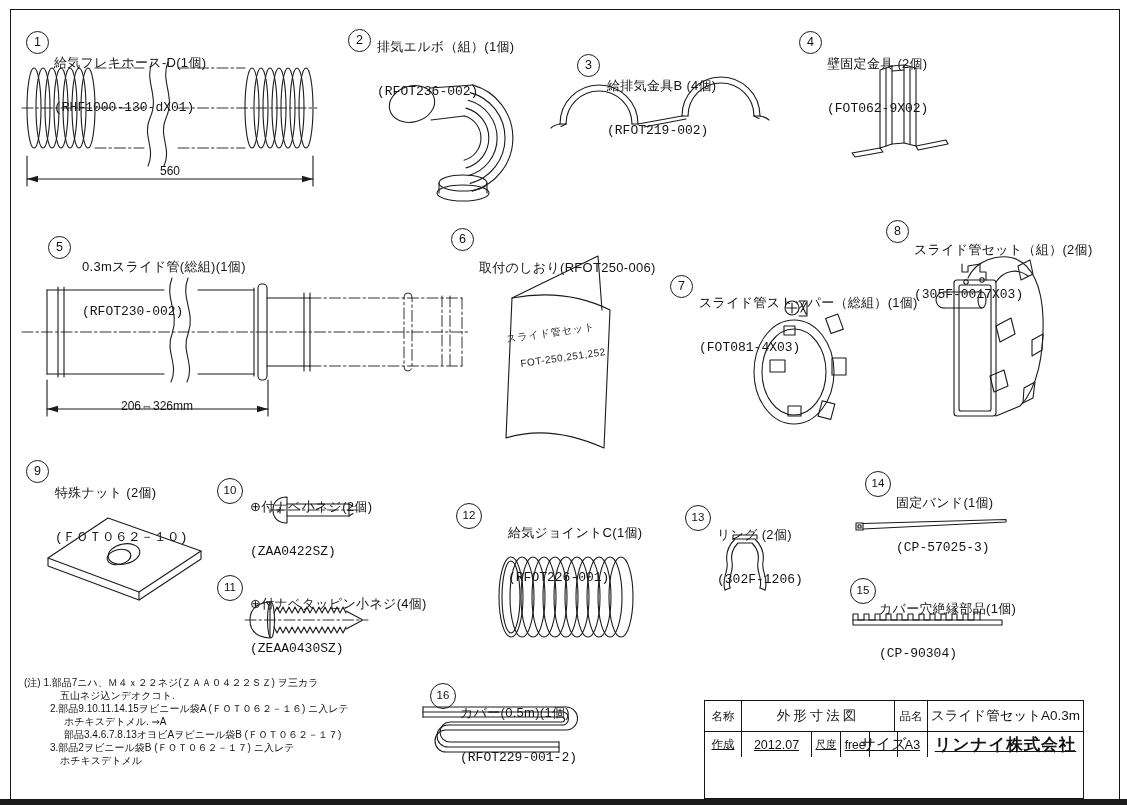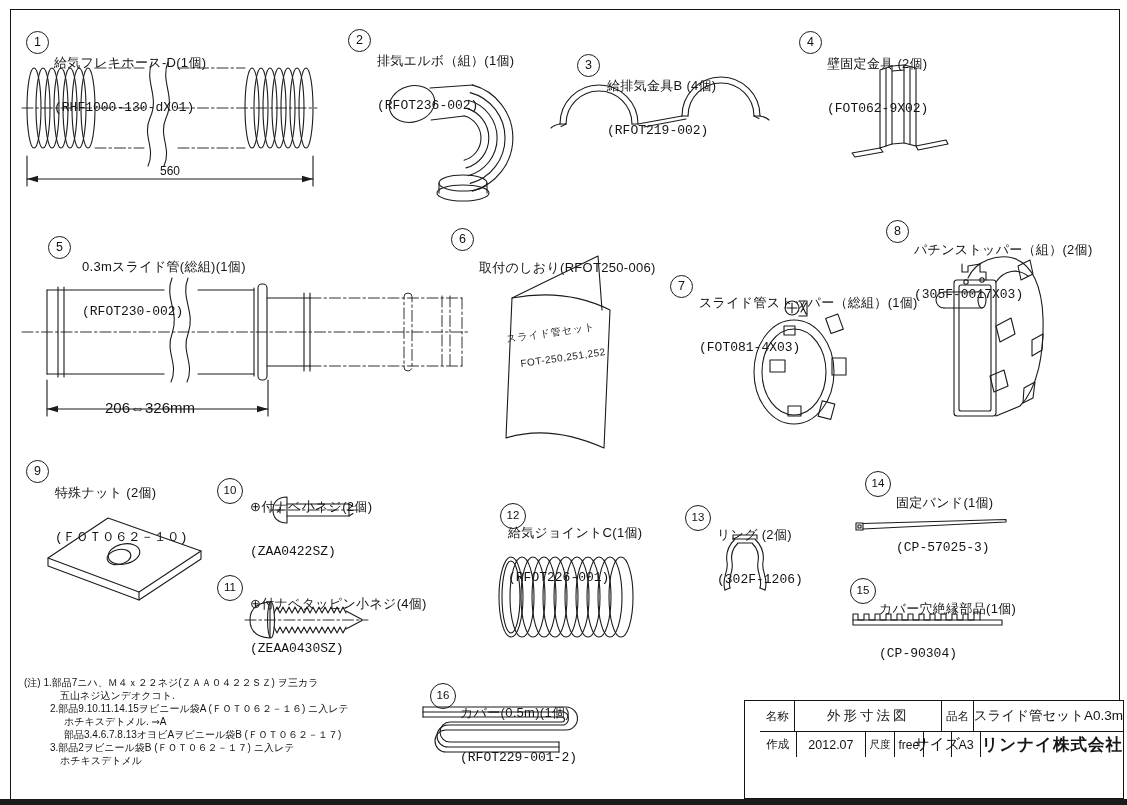--- a/index.html
+++ b/index.html
@@ -16,26 +16,26 @@
   .dim{position:absolute;font-size:12px;color:#131313;text-align:center;}
   svg.d{position:absolute;overflow:visible;}
   svg.d path,svg.d ellipse,svg.d circle,svg.d rect,svg.d line,svg.d polyline,svg.d polygon
       {fill:none;stroke:#1b1b1b;stroke-width:1.1;stroke-linecap:round;stroke-linejoin:round;}
   svg.d .cl{stroke-dasharray:11 3 2.5 3;stroke-width:.9;}
   svg.d .fl{fill:#1b1b1b;stroke:none;}
   .bookline{position:absolute;font-size:10px;letter-spacing:1px;color:#1b1b1b;transform:rotate(-8deg);white-space:pre;}
   .notes{position:absolute;left:24px;top:676px;}
   .nl{font-size:10px;line-height:13px;white-space:pre;color:#131313;}
   
-  .tb{position:absolute;left:744px;top:700px;width:380px;height:99px;border:1.6px solid #141414;
-      box-sizing:border-box;background:#fff;padding-left:15px;}
+  .tb{position:absolute;left:704px;top:700px;width:380px;height:99px;border:1.6px solid #141414;
+      box-sizing:border-box;background:#fff;}
   .tb .row{display:flex;box-sizing:border-box;}
   .tb .r1{height:31px;border-bottom:1.4px solid #141414;}
   .tb .r2{height:40px;border-bottom:1.4px solid #141414;}
-  .tb .r3{height:25px;}
+  .tb .r3{height:25px;text-decoration:underline;}
   .tb .c{box-sizing:border-box;display:flex;align-items:center;justify-content:center;
          font-size:11.5px;white-space:nowrap;overflow:visible;}
   .tb .br{border-right:1.3px solid #141414;}
   .tb .val{font-size:13.5px;}
   .tb .company{font-size:16.5px;font-weight:bold;letter-spacing:1px;}
 </style>
 </head>
 <body>
 
 <div class="sheet">
@@ -71,21 +71,21 @@
       <path d="M1,90 V120 M287,90 V120"></path>
       <path d="M1,113 H287"></path>
       <path class="fl" d="M1,113 l11,-3.2 v6.4 z"></path>
       <path class="fl" d="M287,113 l-11,-3.2 v6.4 z"></path>
     </svg>
     <div class="dim" style="left:120px;top:164px;width:100px">560</div>
   </div>
 
   <div>
     <div class="bdg" style="left:348px;top:29px">2</div>
-    <div class="lb" style="left:377px;top:23px">
+    <div class="lb" style="left:377px;top:9px">
       <div class="l1">排気エルボ（組）(1個)</div>
       <div class="l2">(RFOT236-002)</div>
     
     </div>
     <svg class="d" style="left:386px;top:76px" width="150" height="128" viewBox="0 0 150 128">
       <ellipse cx="26" cy="28" rx="23" ry="18" transform="rotate(-16 26 28)"></ellipse>
       <path d="M44,12 L87,9 M45,44 L78,40"></path>
       <path d="M86.2,8.9 A55,55 0 0 1 86.2,115.1"></path>
       <path d="M84.2,16.6 A47,47 0 0 1 84.2,107.4"></path>
       <path d="M82.1,24.3 A39,39 0 0 1 82.1,99.7"></path>
@@ -151,21 +151,21 @@
       <path d="M258,17 V95 M264,17 V95"></path>
       <path class="cl" d="M264,22 H416 M264,90 H416"></path>
       <rect class="cl" x="358" y="17" width="8" height="78" rx="4"></rect>
       <path class="cl" d="M396,20 V92 M404,20 V92 M416,22 V90"></path>
       <path class="cl" d="M-24,56 H424"></path>
       <path d="M1,104 V140 M222,104 V140"></path>
       <path d="M1,133 H222"></path>
       <path class="fl" d="M1,133 l11,-3.2 v6.4 z"></path>
       <path class="fl" d="M222,133 l-11,-3.2 v6.4 z"></path>
     </svg>
-    <div class="dim" style="left:90px;top:399px;width:120px;font-size:15px">206⇔326mm</div>
+    <div class="dim" style="left:97px;top:399px;width:120px;font-size:12px">206⇔326mm</div>
   </div>
 
   <div>
     <div class="bdg" style="left:451px;top:228px">6</div>
     <div class="lb" style="left:479px;top:230px">
       <div class="l1">取付のしおり(RFOT250-006)</div>
     </div>
     <svg class="d" style="left:488px;top:248px" width="148" height="212" viewBox="0 0 148 212">
       <path d="M24,50 L110,8 L114,62"></path>
       <path d="M24,50 Q78,40 122,62 L116,200 Q62,176 18,190 Z"></path>
@@ -191,21 +191,21 @@
       <rect x="80" y="106" width="13" height="16" transform="rotate(15 86 114)"></rect>
       <rect x="30" y="64" width="15" height="12"></rect>
       <rect x="48" y="110" width="13" height="10"></rect>
       <rect x="44" y="30" width="11" height="9"></rect>
     </svg>
   </div>
 
   <div>
     <div class="bdg" style="left:886px;top:220px">8</div>
     <div class="lb" style="left:914px;top:212px">
-      <div class="l1">パチンストッパー（組）(2個)</div>
+      <div class="l1">スライド管セット（組）(2個)</div>
       <div class="l2">(305F-0017X03)</div>
     </div>
     <svg class="d" style="left:938px;top:248px" width="115" height="178" viewBox="0 0 115 178">
       <rect x="16" y="32" width="42" height="136" rx="3"></rect>
       <rect x="21" y="37" width="32" height="126" rx="2"></rect>
       <path d="M30,30 C38,12 60,6 75,10 C95,16 104,40 105,70 C106,105 100,140 82,158 L58,168"></path>
       <path d="M58,34 C66,22 80,20 90,28"></path>
       <path d="M58,78 L73,70 L77,86 L62,94 Z"></path>
       <path d="M94,92 L105,86 L104,102 L94,108 Z"></path>
       <path d="M52,128 L66,122 L70,138 L56,144 Z"></path>
@@ -260,21 +260,21 @@
       <path d="M22,2 C7,3 2,10 2,20 C2,30 7,37 22,38 Z"></path>
       <ellipse cx="23" cy="20" rx="3.5" ry="18"></ellipse>
       <path d="M26,13 l3,-6 l3,6 l3,-6 l3,6 l3,-6 l3,6 l3,-6 l3,6 l3,-6 l3,6 l3,-6 l3,6 l3,-6 l3,6 l3,-6 l3,6 l3,-6 l3,6 l3,-6 l3,6 l3,-6 l3,6 l3,-6 l3,6"></path>
       <path d="M26,27 l3,6 l3,-6 l3,6 l3,-6 l3,6 l3,-6 l3,6 l3,-6 l3,6 l3,-6 l3,6 l3,-6 l3,6 l3,-6 l3,6 l3,-6 l3,6 l3,-6 l3,6 l3,-6 l3,6 l3,-6 l3,6 l3,-6"></path>
       <path d="M98,11 L114,19.5 M98,29 L114,20.5"></path>
       <path class="cl" d="M-3,20 H120"></path>
     </svg>
   </div>
 
   <div>
-    <div class="bdg lg" style="left:500px;top:503px">12</div>
+    <div class="bdg lg" style="left:456px;top:503px">12</div>
     <div class="lb" style="left:508px;top:495px">
       <div class="l1">給気ジョイントC(1個)</div>
       <div class="l2">(RFOT226-001)</div>
     </div>
     <svg class="d" style="left:498px;top:554px" width="140" height="86" viewBox="0 0 140 86">
       <ellipse cx="13" cy="43" rx="9" ry="36"></ellipse>
       <ellipse cx="13" cy="43" rx="12" ry="40"></ellipse>
         <ellipse cx="24" cy="43" rx="12" ry="40"></ellipse>
         <ellipse cx="35" cy="43" rx="12" ry="40"></ellipse>
         <ellipse cx="46" cy="43" rx="12" ry="40"></ellipse>

